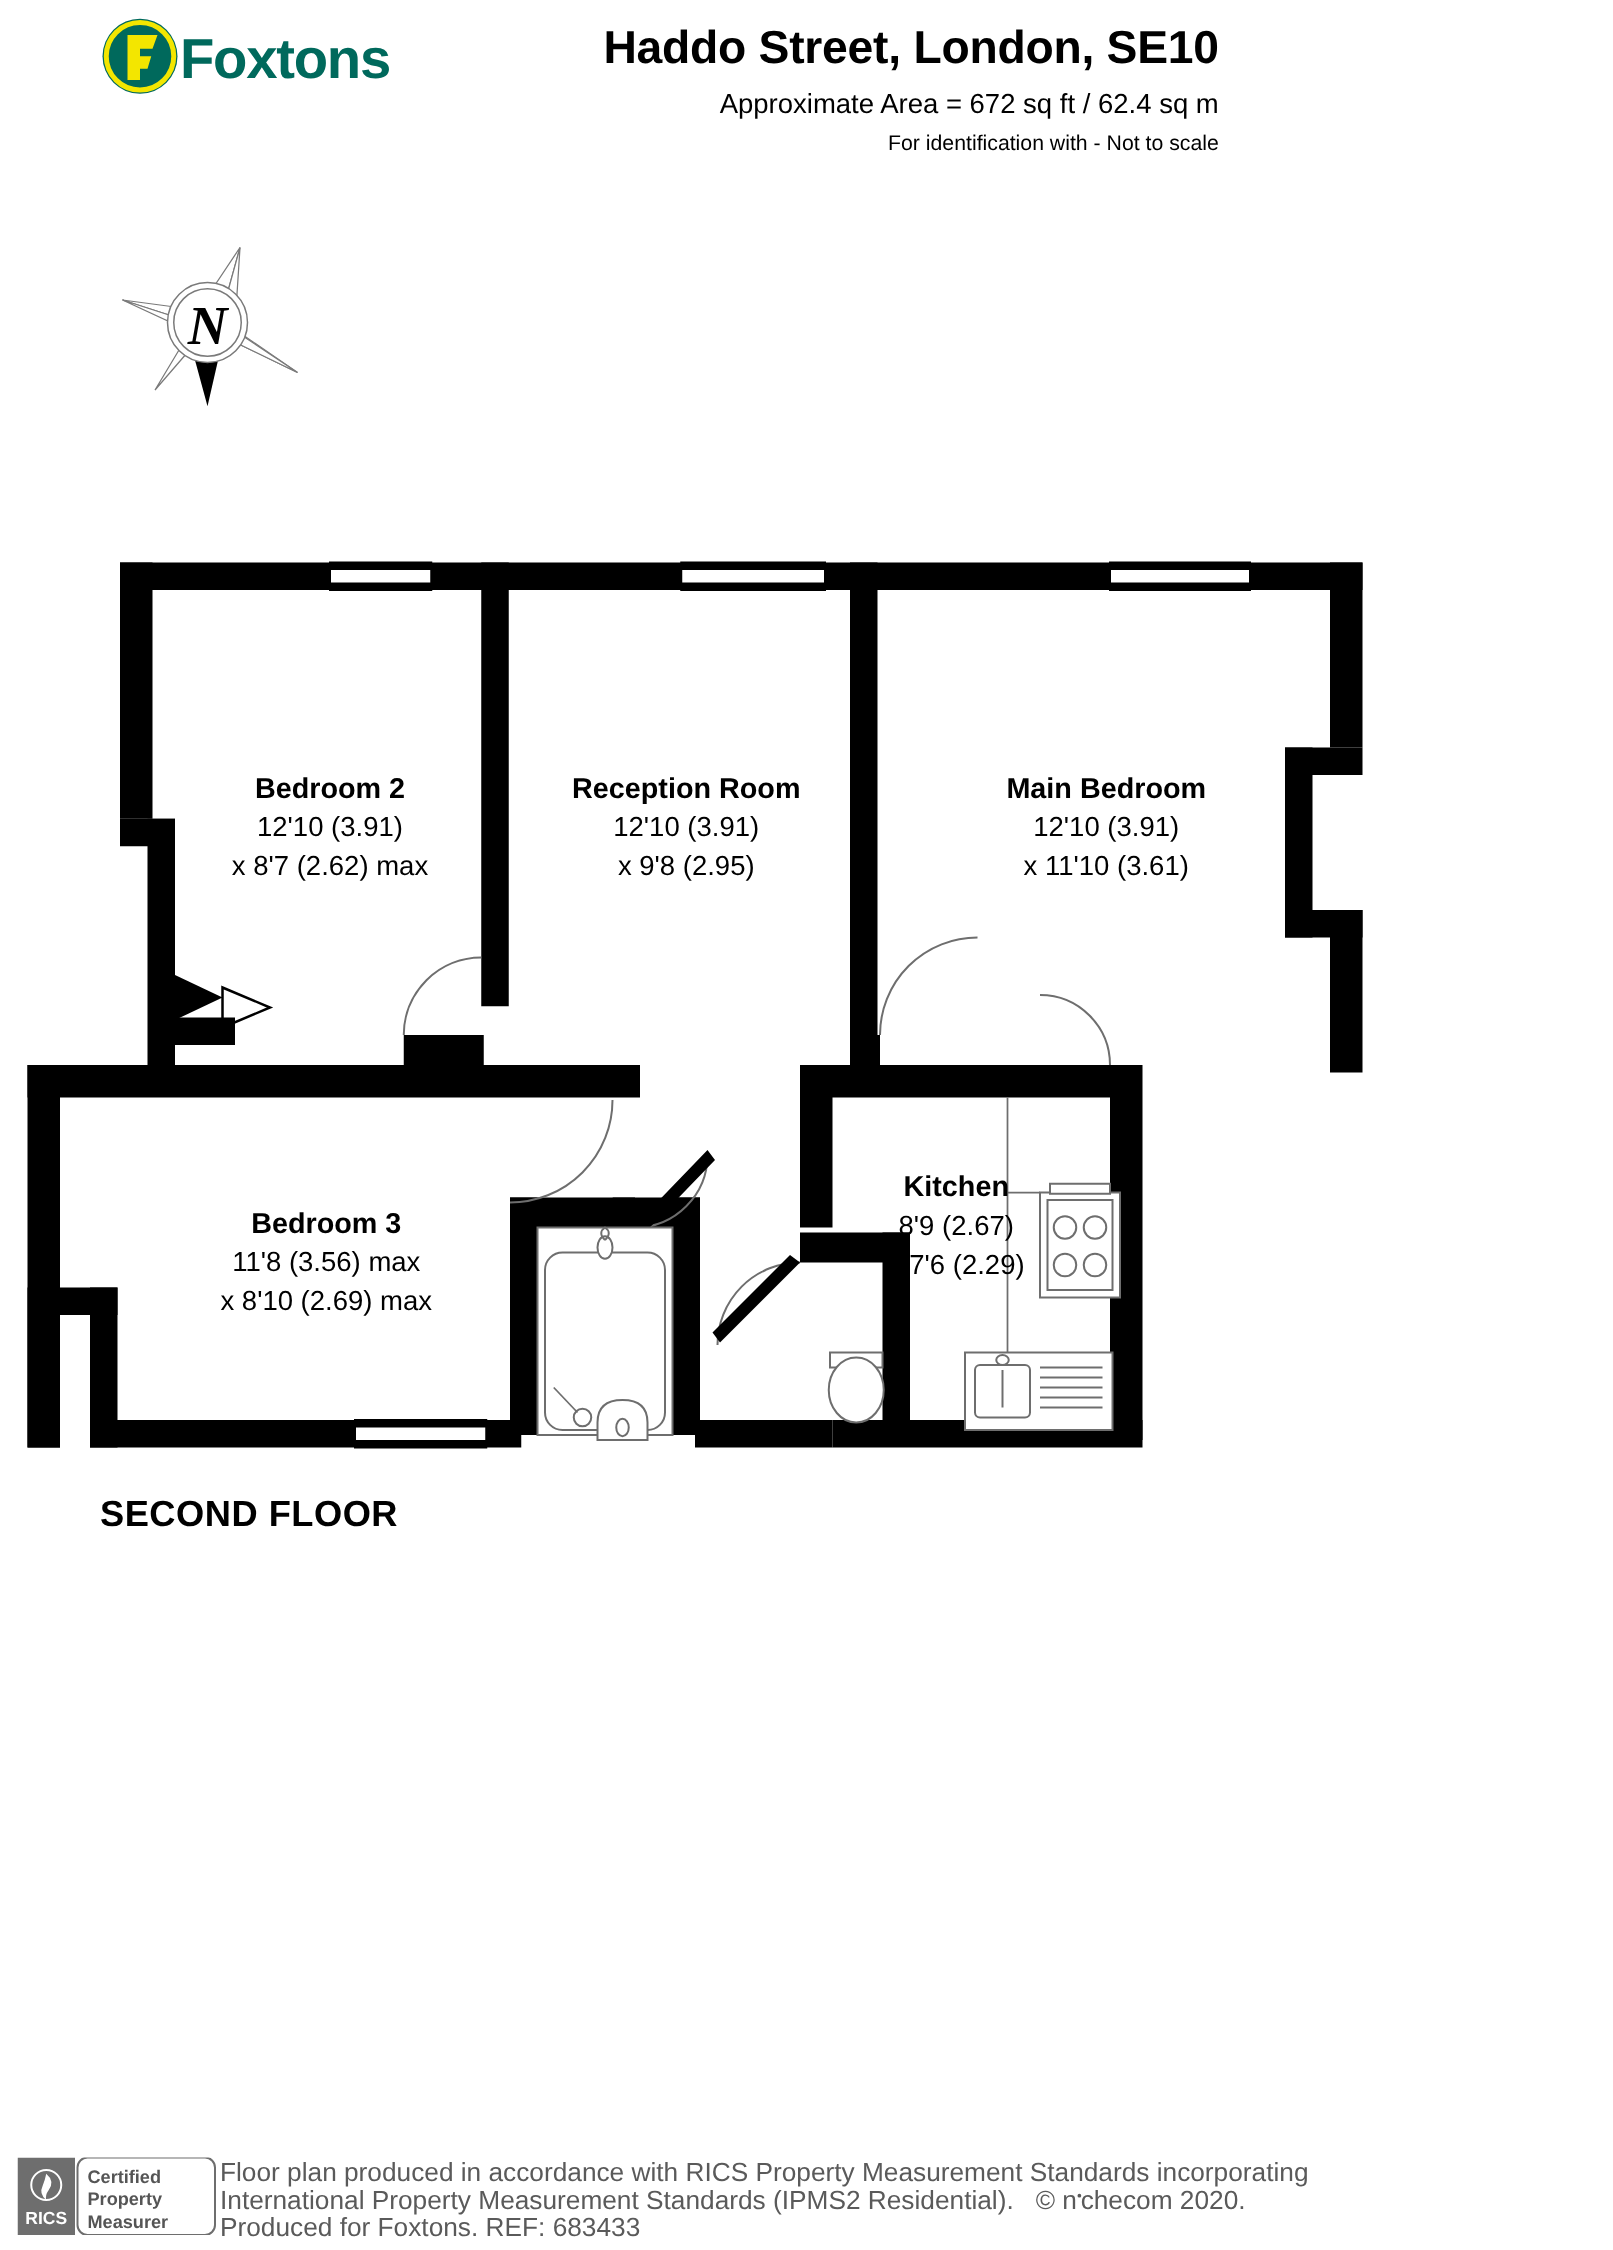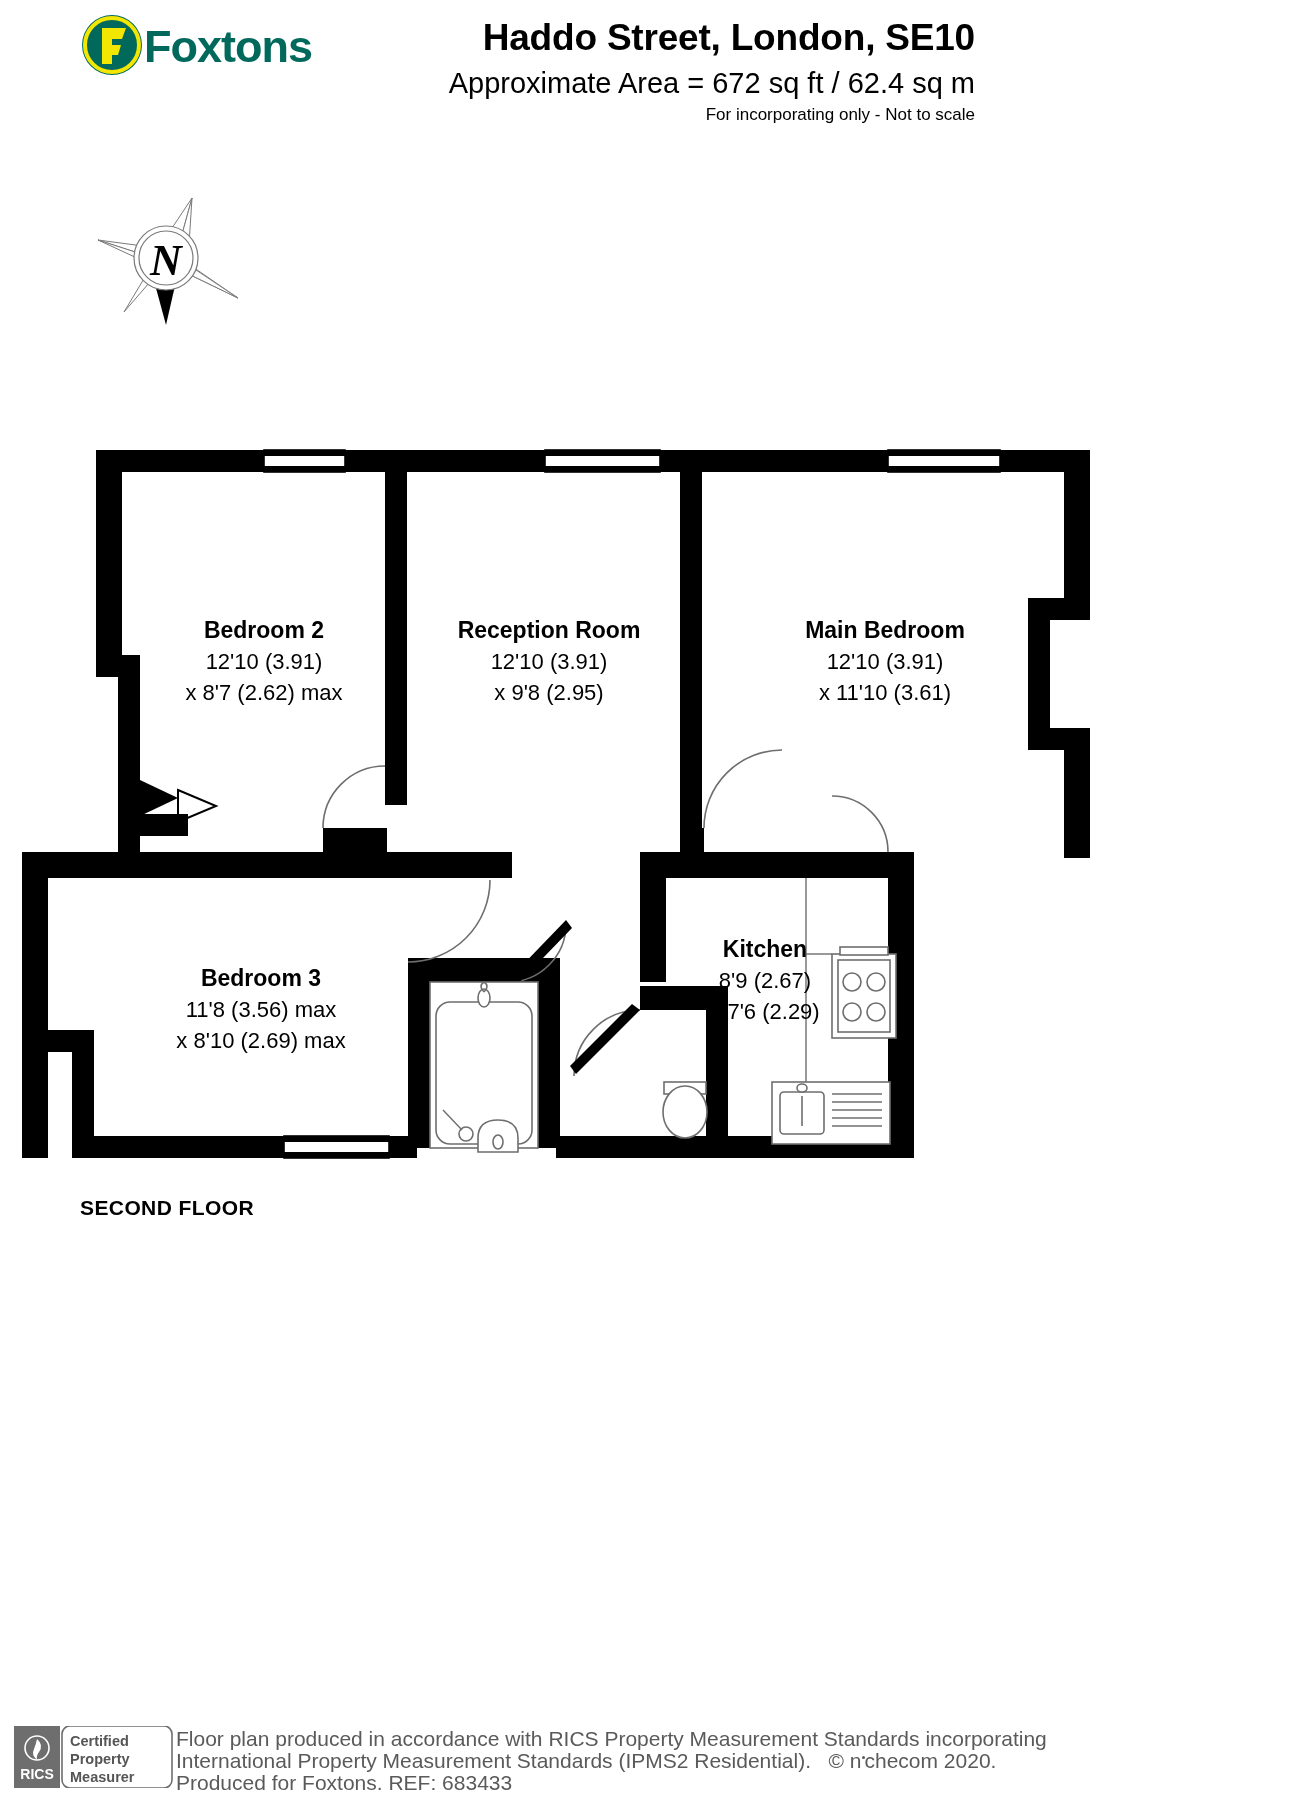--- a/index.html
+++ b/index.html
@@ -38,21 +38,21 @@
   }
   #page-title {
     font-size: 37px;
     font-weight: bold;
     letter-spacing: -0.2px;
     line-height: 44px;
     white-space: nowrap;
     margin-left: 41px;
   }
   #approx-area {
-    font-size: 29px;
+    font-size: 22px;
     line-height: 34px;
     margin-top: 6px;
     white-space: nowrap;
     text-align: right;
   }
   #identification-note {
     font-size: 17px;
     line-height: 24px;
     margin-top: 3px;
     white-space: nowrap;
@@ -86,21 +86,21 @@
   .room-dim {
     font-family: "Liberation Sans", sans-serif;
     font-size: 22px;
     font-weight: normal;
     text-anchor: middle;
   }
   #floor-name {
     position: absolute;
     left: 80px;
     top: 1196px;
-    font-size: 21px;
+    font-size: 29px;
     font-weight: bold;
     letter-spacing: 0.4px;
   }
 
   
   #footer {
     position: absolute;
     left: 0;
     top: 1690px;
     width: 1290px;
@@ -145,21 +145,21 @@
 
       <path d="M28 14 L52 14 L48 25 L38 25 L38 31 L47 31 L44 41 L38 41 L38 50 L28 50 Z" fill="#f3e600"></path>
 
       <text x="70" y="48" font-family="Liberation Sans, sans-serif" font-size="45" font-weight="bold" fill="#00695c" letter-spacing="-1">Foxtons</text>
     </svg>
   </div>
 
   <div id="title-block">
     <div id="page-title">Haddo Street, London, SE10</div>
     <div id="approx-area">Approximate Area = 672 sq ft / 62.4 sq m</div>
-    <div id="identification-note">For incorporating only - Not to scale</div>
+    <div id="identification-note">For identification with - Not to scale</div>
   </div>
 </div>
 
 <div id="compass">
   <svg width="160" height="145" viewBox="0 0 160 145" xmlns="http://www.w3.org/2000/svg">
     <g stroke="#7a7a7a" stroke-width="1" fill="#ffffff">
 
       <polygon points="68,72 104,18 88,76"></polygon>
       <polygon points="104,18 88,76 100,80"></polygon>
 

